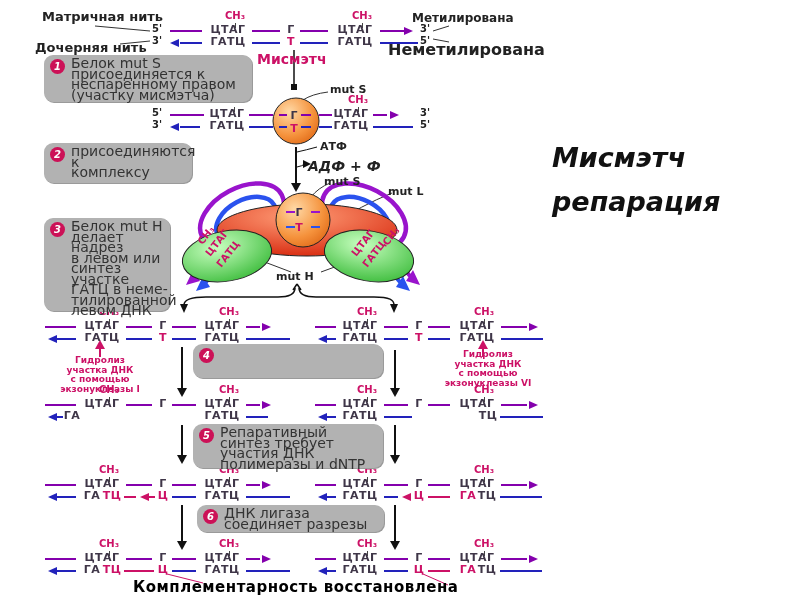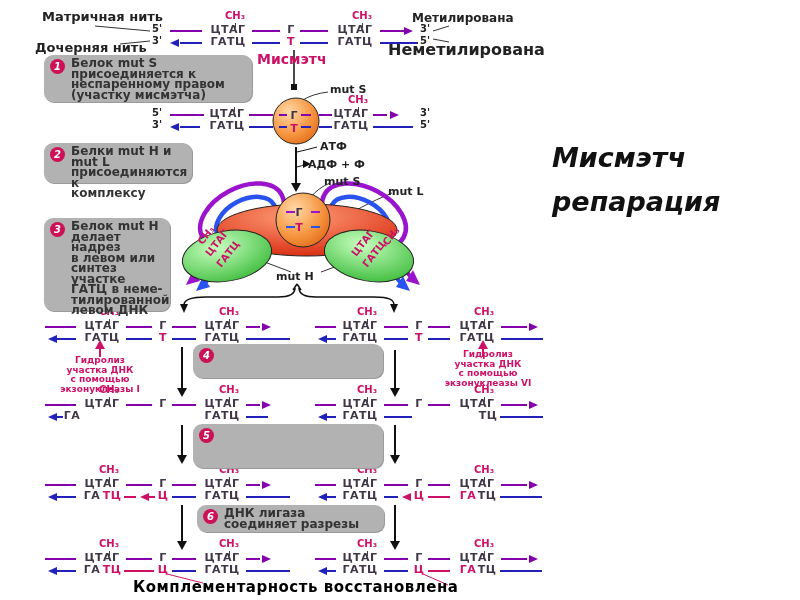--- a/index.html
+++ b/index.html
@@ -10,21 +10,21 @@
   .base{font-size:11px;letter-spacing:0.5px;z-index:3;}
   .seg{position:absolute;height:2px;z-index:2;}
   .tri{position:absolute;width:0;height:0;border-top:4px solid transparent;border-bottom:4px solid transparent;z-index:2;}
   .tl{border-right:9px solid;}
   .tr{border-left:9px solid;}
   .ch3{font-size:10px;z-index:2;}
   .bond{position:absolute;width:1px;height:5px;background:#444;z-index:2;}
   .stepbox{position:absolute;z-index:2;border-radius:9px;box-shadow:1px 1px 0 #9a9a9a;}
   .stepnum{position:absolute;left:6px;top:4px;width:15px;height:15px;border-radius:50%;
            color:#fff;font-size:10px;font-weight:700;font-style:italic;text-align:center;line-height:15px;}
-  .steplines{position:absolute;left:27px;top:3px;font-size:12px;line-height:10.5px;font-weight:700;}
+  .steplines{position:absolute;left:27px;top:3px;font-size:14px;line-height:10.5px;font-weight:400;}
   .redblock{position:absolute;z-index:2;font-size:9px;line-height:9.5px;font-weight:700;text-align:center;}
   .title{position:absolute;left:552px;top:136px;z-index:2;font-size:27px;font-weight:700;
          font-style:italic;color:#111;line-height:44px;}
   .banner{position:absolute;left:133px;top:578px;z-index:2;font-size:15px;font-weight:700;letter-spacing:0.5px;}
 </style>
 </head>
 <body>
 
 <div id="stage">
 
@@ -154,21 +154,21 @@
     <div class="txt" style="left: 152px; top: 36px; font-size: 10px; color: rgb(34, 34, 34);">3'</div>
     <div class="txt" style="left: 420px; top: 24px; font-size: 10px; color: rgb(34, 34, 34);">3'</div>
     <div class="txt" style="left: 420px; top: 36px; font-size: 10px; color: rgb(34, 34, 34);">5'</div>
     <div class="txt" style="left: 152px; top: 108px; font-size: 10px; color: rgb(34, 34, 34);">5'</div>
     <div class="txt" style="left: 152px; top: 120px; font-size: 10px; color: rgb(34, 34, 34);">3'</div>
     <div class="txt" style="left: 420px; top: 108px; font-size: 10px; color: rgb(34, 34, 34);">3'</div>
     <div class="txt" style="left: 420px; top: 120px; font-size: 10px; color: rgb(34, 34, 34);">5'</div>
     <div class="txt" style="left: 257px; top: 52px; font-size: 14px; color: rgb(204, 17, 102);">Мисмэтч</div>
     <div class="txt" style="left: 330px; top: 84px; font-size: 11px; color: rgb(34, 34, 34);">mut S</div>
     <div class="txt" style="left: 320px; top: 141px; font-size: 11px; color: rgb(34, 34, 34);">АТФ</div>
-    <div class="txt" style="left: 308px; top: 159px; font-size: 11px; color: rgb(34, 34, 34);">АДФ + Ф</div>
+    <div class="txt" style="left: 308px; top: 159px; font-size: 14px; color: rgb(34, 34, 34); font-style: italic;">АДФ + Ф</div>
     <div class="txt" style="left: 324px; top: 176px; font-size: 11px; color: rgb(34, 34, 34);">mut S</div>
     <div class="txt" style="left: 388px; top: 186px; font-size: 11px; color: rgb(34, 34, 34);">mut L</div>
     <div class="txt" style="left: 276px; top: 271px; font-size: 11px; color: rgb(34, 34, 34);">mut H</div>
     <div class="txt" style="left: 294px; top: 110px; font-size: 11px; color: rgb(63, 54, 72); transform: translateX(-50%);">Г</div>
     <div class="txt" style="left: 294px; top: 123px; font-size: 11px; color: rgb(204, 17, 102); transform: translateX(-50%);">Т</div>
     <div class="txt" style="left: 299px; top: 207px; font-size: 11px; color: rgb(63, 54, 72); transform: translateX(-50%);">Г</div>
     <div class="txt" style="left: 299px; top: 222px; font-size: 11px; color: rgb(204, 17, 102); transform: translateX(-50%);">Т</div>
     <div class="txt" style="left: 196px; top: 240px; font-size: 10px; color: rgb(204, 17, 102); transform: rotate(-50deg); transform-origin: 0px 0px;">CH₃</div>
     <div class="txt" style="left: 204px; top: 252px; font-size: 10px; color: rgb(204, 17, 102); transform: rotate(-52deg); transform-origin: 0px 0px;">ЦТАГ</div>
     <div class="txt" style="left: 215px; top: 263px; font-size: 10px; color: rgb(204, 17, 102); transform: rotate(-52deg); transform-origin: 0px 0px;">ГАТЦ</div>
@@ -384,21 +384,20 @@
       <div class="steplines" style="color: rgb(51, 51, 51);">
         <div>Белок mut S</div>
         <div>присоединяется к</div>
         <div>неспаренному правом</div>
         <div>(участку мисмэтча)</div>
       </div>
     </div>
     <div class="stepbox" style="left: 44px; top: 143px; width: 148px; height: 40px; background: rgb(178, 178, 178);">
       <div class="stepnum" style="background: rgb(204, 17, 87);">2</div>
       <div class="steplines" style="color: rgb(51, 51, 51);">
-        <div>Белки mut H и mut L</div>
         <div>присоединяются к</div>
         <div>комплексу</div>
       </div>
     </div>
     <div class="stepbox" style="left: 44px; top: 218px; width: 126px; height: 93px; background: rgb(178, 178, 178);">
       <div class="stepnum" style="background: rgb(204, 17, 87);">3</div>
       <div class="steplines" style="color: rgb(51, 51, 51);">
         <div>Белок mut H</div>
         <div>делает надрез</div>
         <div>в левом или</div>
@@ -407,20 +406,26 @@
         <div>ГАТЦ в неме-</div>
         <div>тилированной</div>
         <div>левом ДНК</div>
       </div>
     </div>
     <div class="stepbox" style="left: 193px; top: 344px; width: 190px; height: 34px; background: rgb(178, 178, 178);">
       <div class="stepnum" style="background: rgb(204, 17, 87);">4</div>
     </div>
     <div class="stepbox" style="left: 193px; top: 424px; width: 190px; height: 44px; background: rgb(178, 178, 178);">
       <div class="stepnum" style="background: rgb(204, 17, 87);">5</div>
+      <div class="steplines" style="color: rgb(51, 51, 51);">
+        <div>Репаративный</div>
+        <div>синтез требует</div>
+        <div>участия ДНК</div>
+        <div>полимеразы и dNTP</div>
+      </div>
     </div>
     <div class="stepbox" style="left: 197px; top: 505px; width: 187px; height: 27px; background: rgb(178, 178, 178);">
       <div class="stepnum" style="background: rgb(204, 17, 87);">6</div>
       <div class="steplines" style="color: rgb(51, 51, 51);">
         <div>ДНК лигаза</div>
         <div>соединяет разрезы</div>
       </div>
     </div>
     <div class="redblock" style="left: 54px; top: 356px; width: 92px; color: rgb(204, 17, 102);">
       <div>Гидролиз</div>

